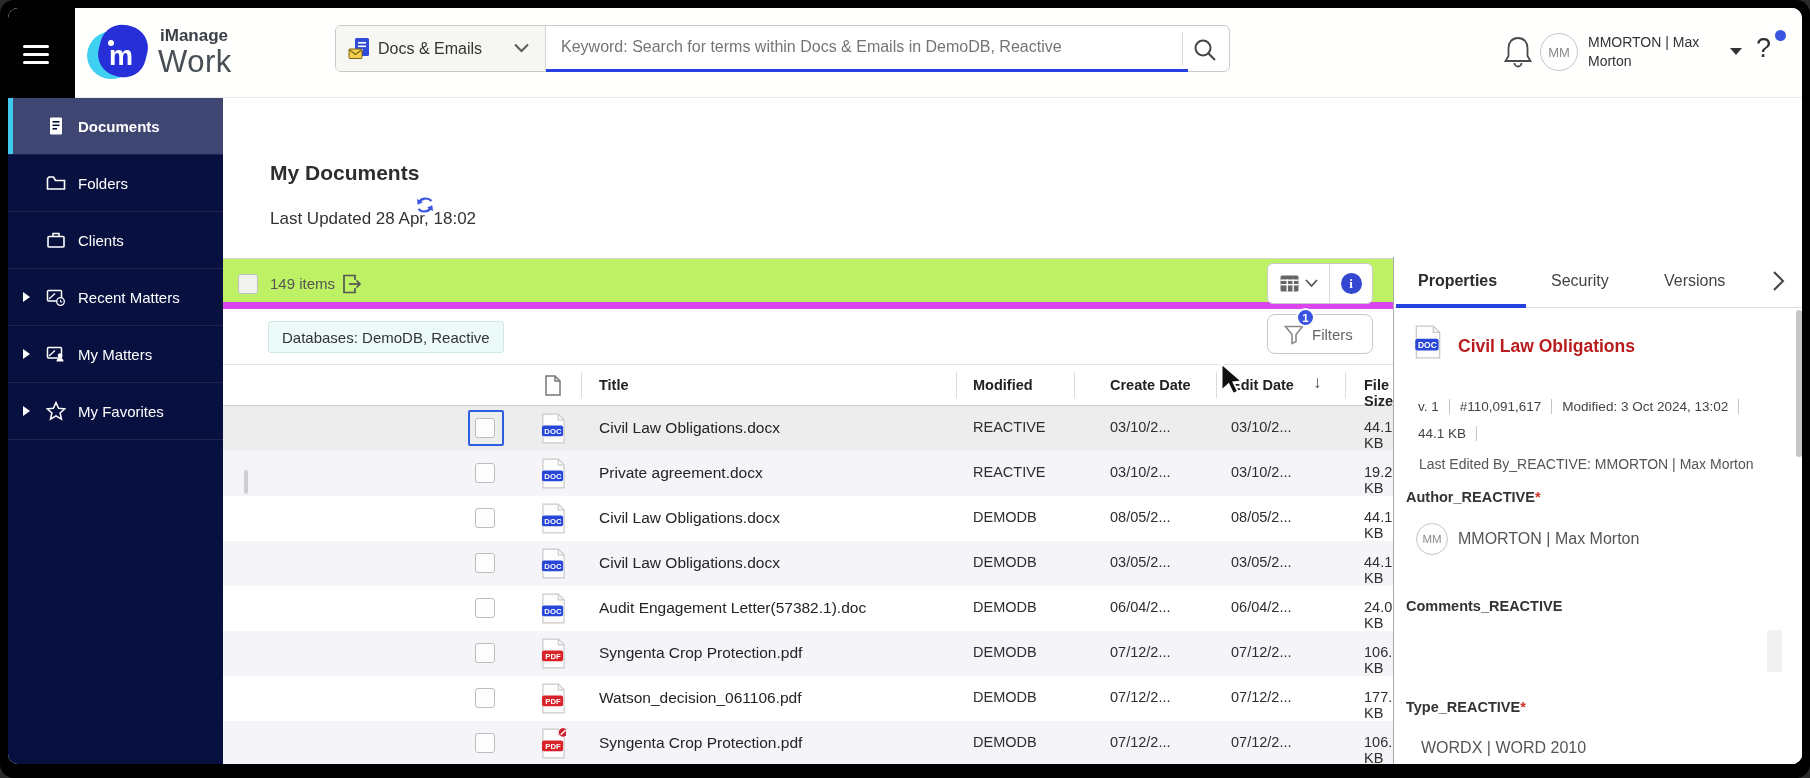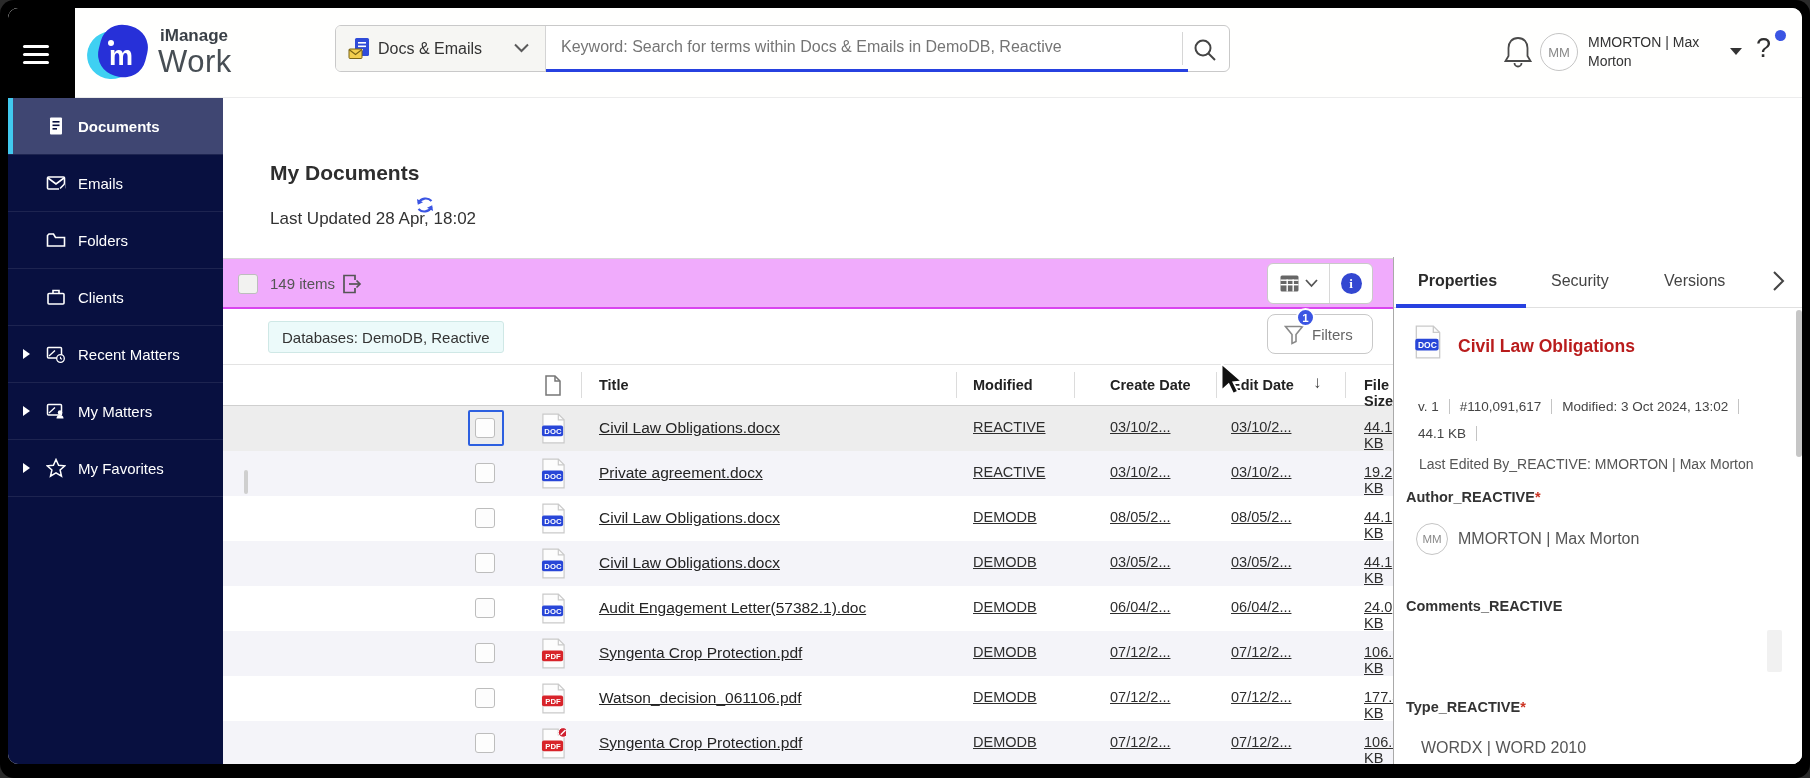--- a/index.html
+++ b/index.html
@@ -40,42 +40,42 @@
   
   .tabstrip { position:absolute; left:215px; top:90px; width:1579px; height:43px; background:#e4e4e2; border-bottom:1px solid #dcdcdc; }
   .tab { position:absolute; top:0; height:43px; display:flex; align-items:center; justify-content:center; font-size:13px; letter-spacing:.4px; color:#5c6063; }
   .tab.active { background:#fff; border-top:4px solid #2741e0; color:#1d1f22; font-weight:700; height:44px; z-index:2; }
 
   
   .content { position:absolute; left:215px; top:133px; width:1579px; height:623px; background:#fff; }
   .page-title { position:absolute; left:47px; top:20px; font-size:21px; font-weight:700; color:#2e2e2e; }
   .last-updated { position:absolute; left:47px; top:68px; font-size:17px; color:#333; }
   .hline-top { position:absolute; left:0; top:117px; width:1579px; height:1px; background:#d6d6d6; }
-  .toolbar { position:absolute; left:0; top:118px; width:1170px; height:50px; background:#f0abfc; border-bottom:2px solid #d946ef; }
+  .toolbar { position:absolute; left:0; top:118px; width:1170px; height:50px; background:#bef264; border-bottom:7px solid #d946ef; }
   .cb { width:20px; height:20px; border:1.5px solid #bdbdbd; border-radius:3px; background:#fdfdfd; }
   .items-count { position:absolute; left:47px; top:16px; font-size:15px; color:#555; }
   .viewgroup { position:absolute; left:1044px; top:4px; width:106px; height:41px; background:#fff; border:1px solid #c9c9c9; border-radius:6px; display:flex; }
   .viewgroup .seg1 { width:62px; display:flex; align-items:center; justify-content:center; gap:6px; border-right:1px solid #d8d8d8; }
   .viewgroup .seg2 { flex:1; display:flex; align-items:center; justify-content:center; }
   .info-circle { width:21px; height:21px; border-radius:50%; background:#3347d1; color:#fff; font-size:13px; font-weight:700; display:flex; align-items:center; justify-content:center; font-family:"Liberation Serif", serif; }
   .filterrow { position:absolute; left:0; top:168px; width:1170px; height:56px; background:#fff; border-bottom:1px solid #e3e3e3; }
   .chip { position:absolute; left:45px; top:12px; height:32px; padding:0 13px; background:#ecfafa; border:1px solid #cfe8e6; border-radius:3px; display:flex; align-items:center; font-size:15px; color:#333; }
   .filters-btn { position:absolute; left:1044px; top:5px; width:106px; height:40px; background:#fff; border:1px solid #c9c9c9; border-radius:8px; display:flex; align-items:center; }
   .filters-label { margin-left:44px; font-size:15px; color:#666; }
   .filter-badge { position:absolute; left:28px; top:-7px; width:19px; height:19px; border-radius:50%; background:#3b55e3; border:2px solid #fff; color:#fff; font-size:11.5px; font-weight:700; display:flex; align-items:center; justify-content:center; }
 
   
   .thead { position:absolute; left:0; top:224px; width:1170px; height:41px; background:#fff; border-bottom:1px solid #cfcfcf; font-size:14.5px; font-weight:700; color:#222; }
   .th { position:absolute; top:12px; }
   .colsep { position:absolute; top:7px; width:1px; height:26px; background:#dcdcdc; }
   .rows { position:absolute; left:0; top:265px; width:1170px; }
   .trow { position:relative; width:1170px; height:45px; background:#fff; }
   .trow.alt { background:#f4f4f9; }
   .trow.selected { background:#ededed; }
-  .trow .cell { position:absolute; top:13px; font-size:14.5px; color:#2e2e2e;text-decoration:underline; }
+  .trow .cell { position:absolute; top:13px; font-size:14.5px; color:#2e2e2e; }
   .trow .title-cell { font-size:15.5px; color:#242424; }
   .focus-ring { position:absolute; left:245px; top:4px; width:36px; height:36px; border:2px solid #2c5fe0; border-radius:2px; }
   .rowcb { position:absolute; left:252px; top:12px; }
   .kebab { position:absolute; left:1338px; top:12px; display:flex; flex-direction:column; gap:3.5px; }
   .kebab i { width:3.6px; height:3.6px; border-radius:50%; background:#3a3a3a; }
   .coauth-box { position:absolute; left:1262px; top:14px; width:20px; height:16px; border:1px solid #9a9a9a; border-radius:3px; color:#555; font-size:11px; text-align:center; line-height:14px; }
   .tbl-scroll-thumb { position:absolute; left:1172px; top:361px; width:7px; height:136px; background:#d9d9d9; border-radius:4px; }
   .left-scroll-thumb { position:absolute; left:21px; top:329px; width:4px; height:24px; background:#cfcfcf; border-radius:2px; }
 
   
@@ -163,29 +163,20 @@
           <span class="side-icon"><svg width="20" height="20" viewBox="0 0 20 20">
               <rect x="4" y="1.5" width="12" height="17" rx="1" fill="#fff"></rect>
               <rect x="6.5" y="5" width="7" height="1.6" fill="#081040"></rect>
               <rect x="6.5" y="8.5" width="7" height="1.6" fill="#081040"></rect>
               <rect x="6.5" y="12" width="4.5" height="1.6" fill="#081040"></rect>
             </svg></span>
           <span class="side-label">Documents</span>
         </div>
         <div class="side-item">
           <span class="side-icon"><svg width="20" height="20" viewBox="0 0 20 20">
-              <rect x="1.5" y="4" width="17" height="12" rx="1" fill="none" stroke="#fff" stroke-width="1.6"></rect>
-              <path d="M2,5 L10,11 L18,5" fill="none" stroke="#fff" stroke-width="1.6"></path>
-              <rect x="13" y="11" width="6" height="6" fill="#081040"></rect>
-              <path d="M14,15.5 L18.5,11" stroke="#fff" stroke-width="1.6"></path>
-            </svg></span>
-          <span class="side-label">Emails</span>
-        </div>
-        <div class="side-item">
-          <span class="side-icon"><svg width="20" height="20" viewBox="0 0 20 20">
               <path d="M1.5,5.5 L1.5,16 L18.5,16 L18.5,7.5 L9.5,7.5 L7.5,4 L3,4 Z" fill="none" stroke="#fff" stroke-width="1.6"></path>
             </svg></span>
           <span class="side-label">Folders</span>
         </div>
         <div class="side-item">
           <span class="side-icon"><svg width="20" height="20" viewBox="0 0 20 20">
               <rect x="2" y="6.5" width="16" height="10.5" rx="1" fill="none" stroke="#fff" stroke-width="1.6"></rect>
               <path d="M7,6.5 L7,3.5 L13,3.5 L13,6.5" fill="none" stroke="#fff" stroke-width="1.6"></path>
             </svg></span>
           <span class="side-label">Clients</span>

